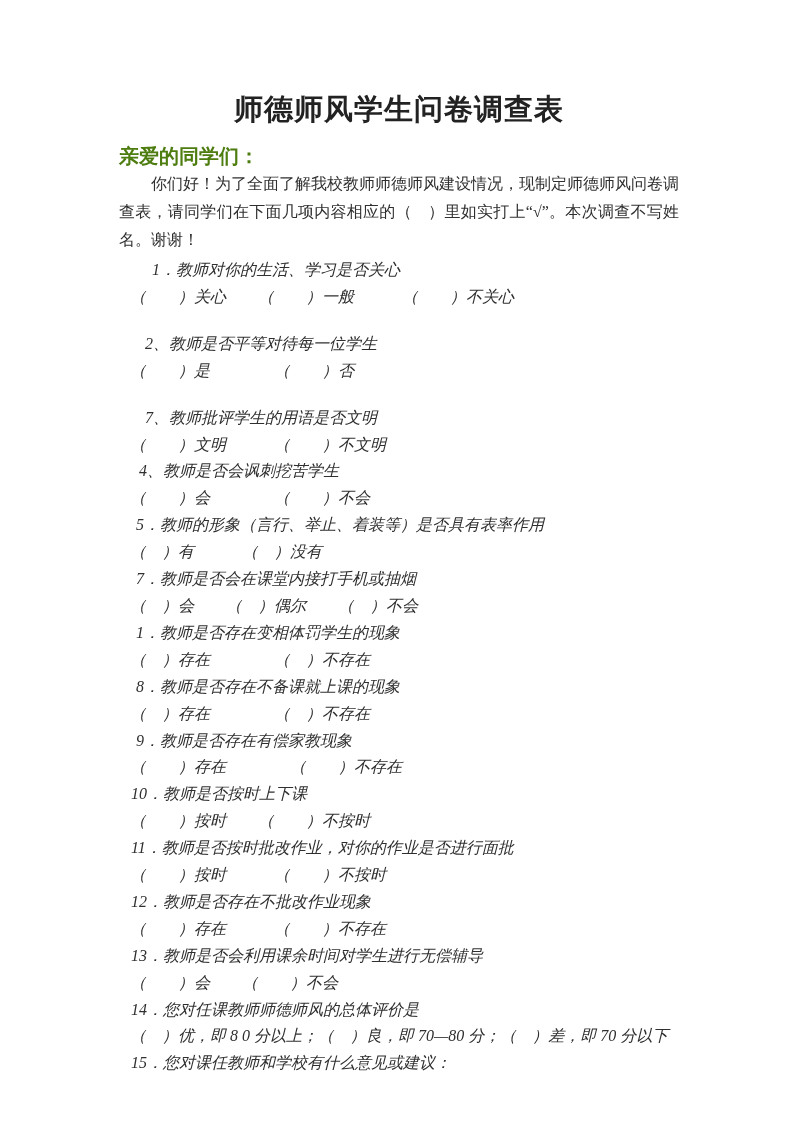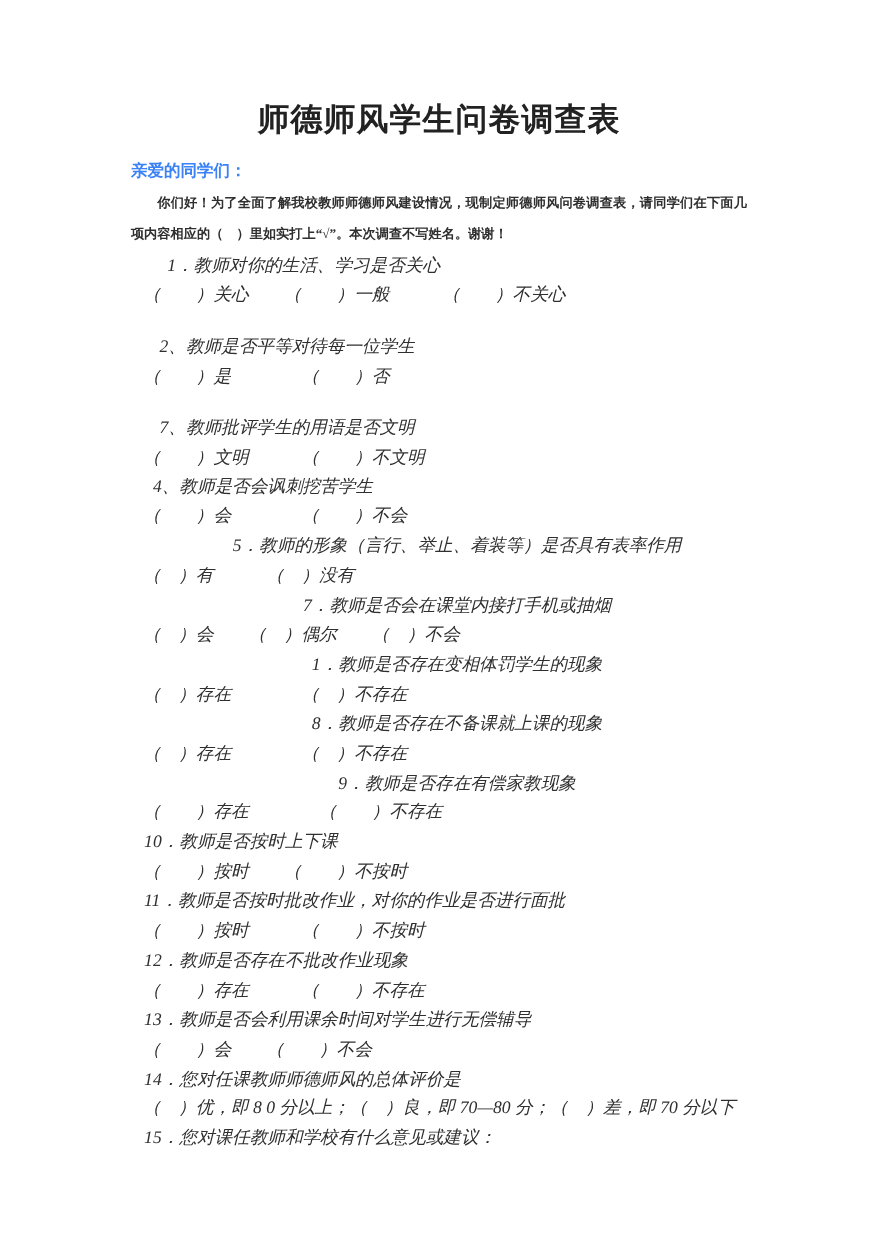--- a/index.html
+++ b/index.html
@@ -31,48 +31,47 @@
     font-weight: bold;
     line-height: 42px;
     text-align: center;
     letter-spacing: 1px;
     color: #222222;
   }
   .salutation {
     margin-top: 12px;
     font-family: "Liberation Sans", "DejaVu Sans", sans-serif;
     font-weight: bold;
-    font-size: 15px;
+    font-size: 20px;
     line-height: 28px;
-    color: #3b82f6;
+    color: #4d7c0f;
   }
   .intro {
     margin: 0;
     width: 560px;
-    font-size: 12px;
+    font-size: 16px;
     line-height: 28px;
     text-indent: 2em;
     text-align: justify;
     white-space: pre-wrap;
-    font-weight: bold;
   }
   .questions {
     margin-top: 3px;
     width: 576px;
     font-size: 16px;
   }
   .line {
     line-height: 26.9px;
     white-space: pre-wrap;
     font-style: italic;
   }
   .q-a { padding-left: 33px; }
   .q-b { padding-left: 26px; margin-top: 20px; }
   .q-c { padding-left: 20px; }
-  .q-d { padding-left: 17px; text-align: center; }
+  .q-d { padding-left: 17px; }
   .q-e { padding-left: 12px; }
   .opts { padding-left: 11px; }
 </style>
 </head>
 <body>
 
 <div class="page">
   <div class="content">
     <h1 class="title">师德师风学生问卷调查表</h1>
     <div class="salutation">亲爱的同学们：</div>

